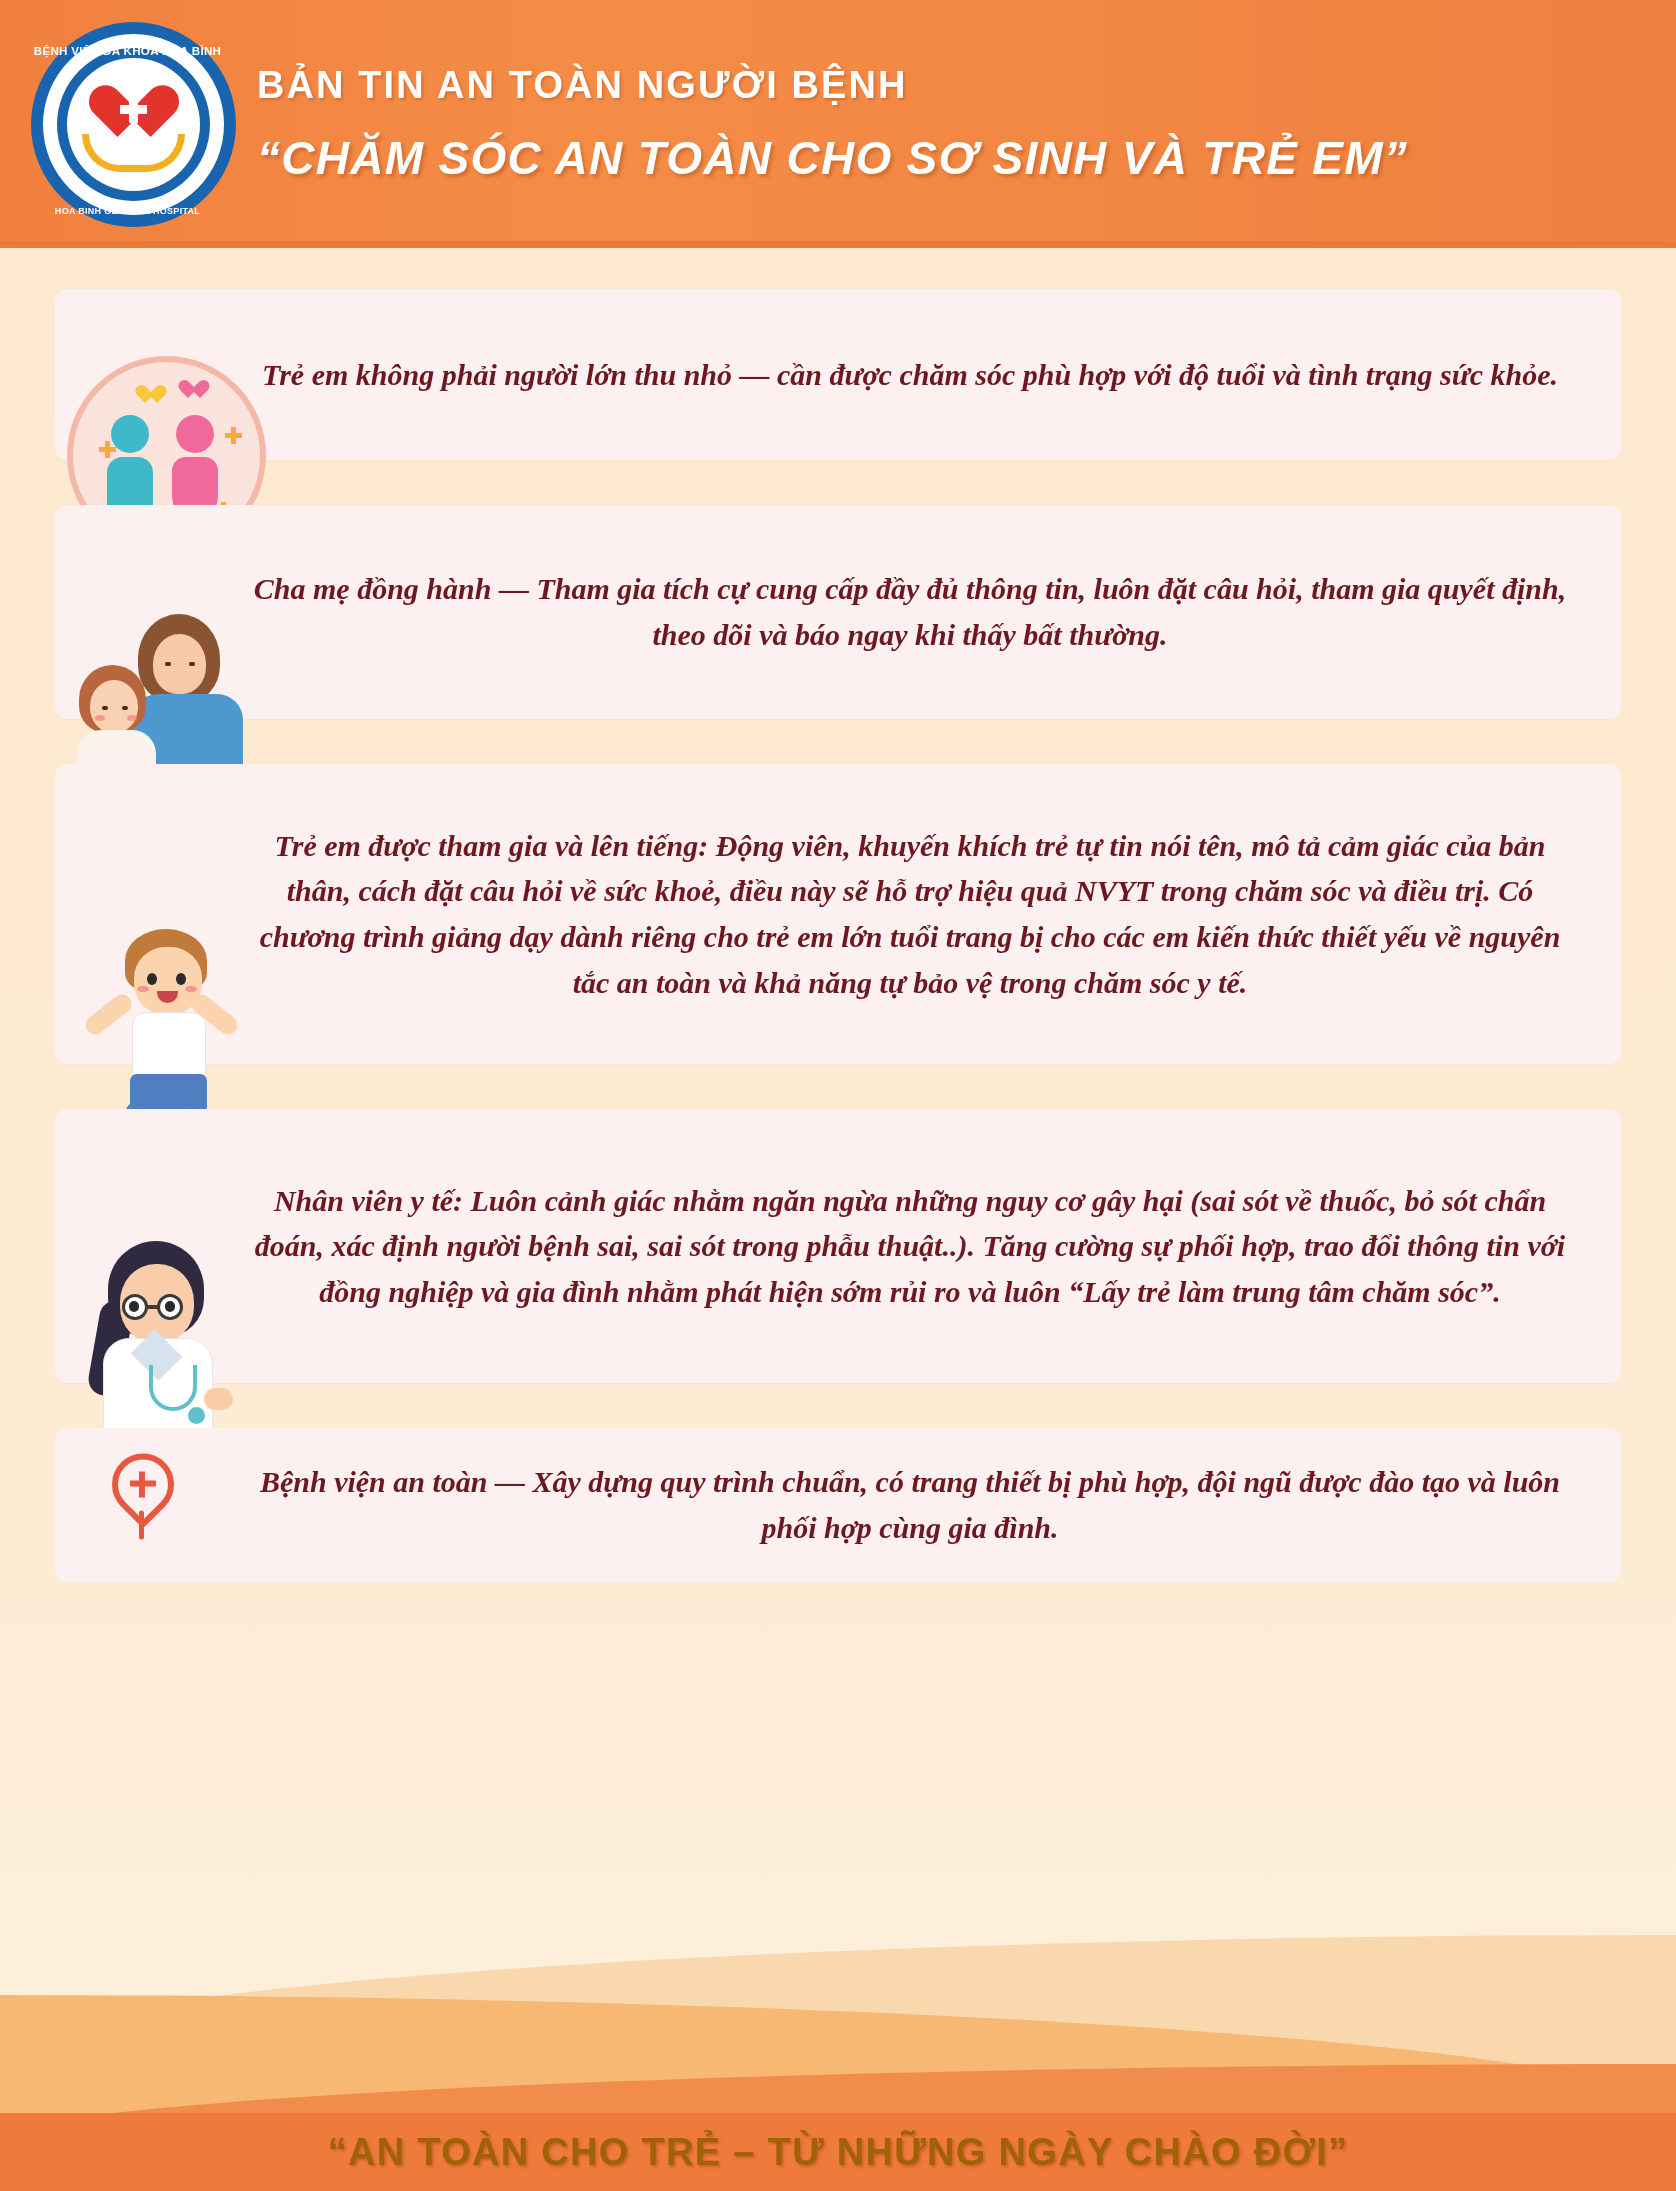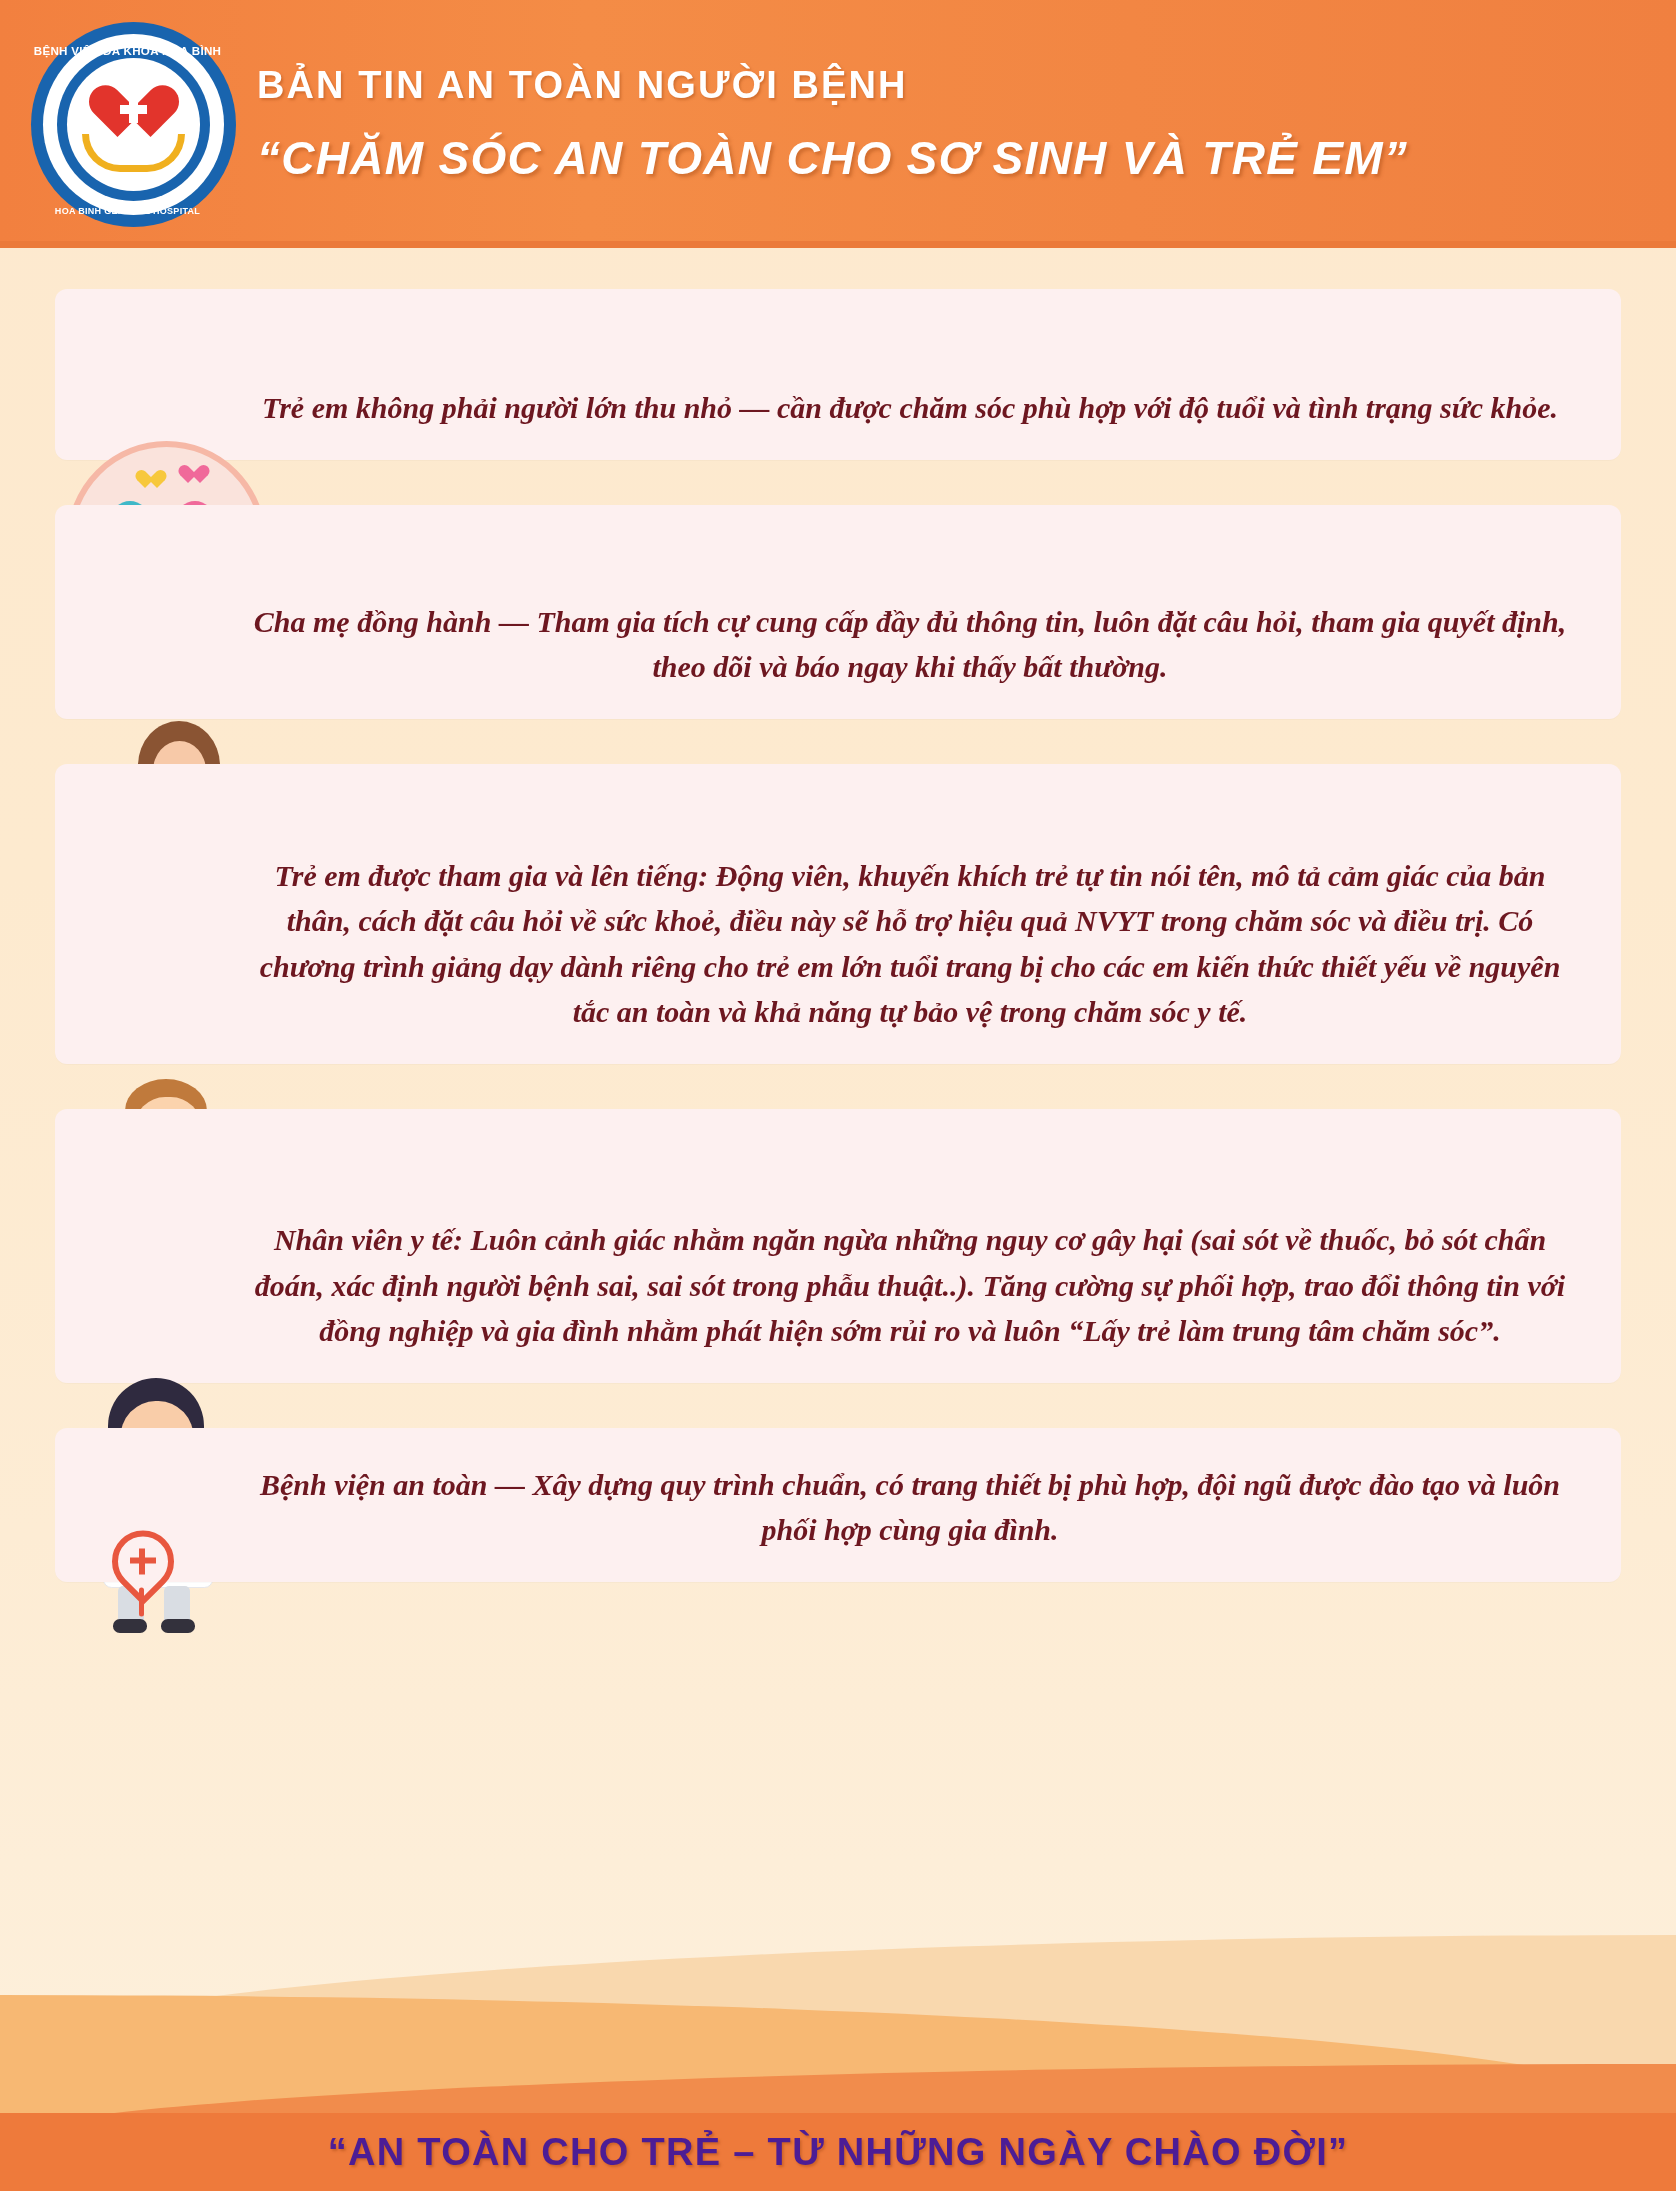--- a/index.html
+++ b/index.html
@@ -135,21 +135,21 @@
     position:relative;
     padding: 41px 55px 0 55px;
     z-index:4;
   }
   .card{
     position:relative;
     background:#fdf0f0;
     border-radius:12px;
     margin-bottom:45px;
     display:flex;
-    align-items:flex-end;
+    align-items:center;
     min-height:163px;
     box-shadow: 0 0.9px 0 rgba(0,0,0,.02);
   }
   .card .icon-wrap{
     flex: 0 0 197px;
     height:100%;
     display:flex;
     align-items:center;
     justify-content:center;
     position:relative;
@@ -387,21 +387,21 @@
     position:absolute;
     left:0; right:0; bottom:0;
     height:79px;
     display:flex; align-items:center; justify-content:center;
   }
   .footer-text{
     font-family:"Liberation Sans", sans-serif;
     font-weight:bold;
     font-size:38px;
     letter-spacing:1.3px;
-    color:#4c1d95;
+    color:#a16207;
     text-shadow: 1.7px 1.7px 2.6px rgba(140,55,10,.35);
     white-space:nowrap;
   }
 </style>
 </head>
 <body>
 
 <div class="header">
 
   <div class="logo">

